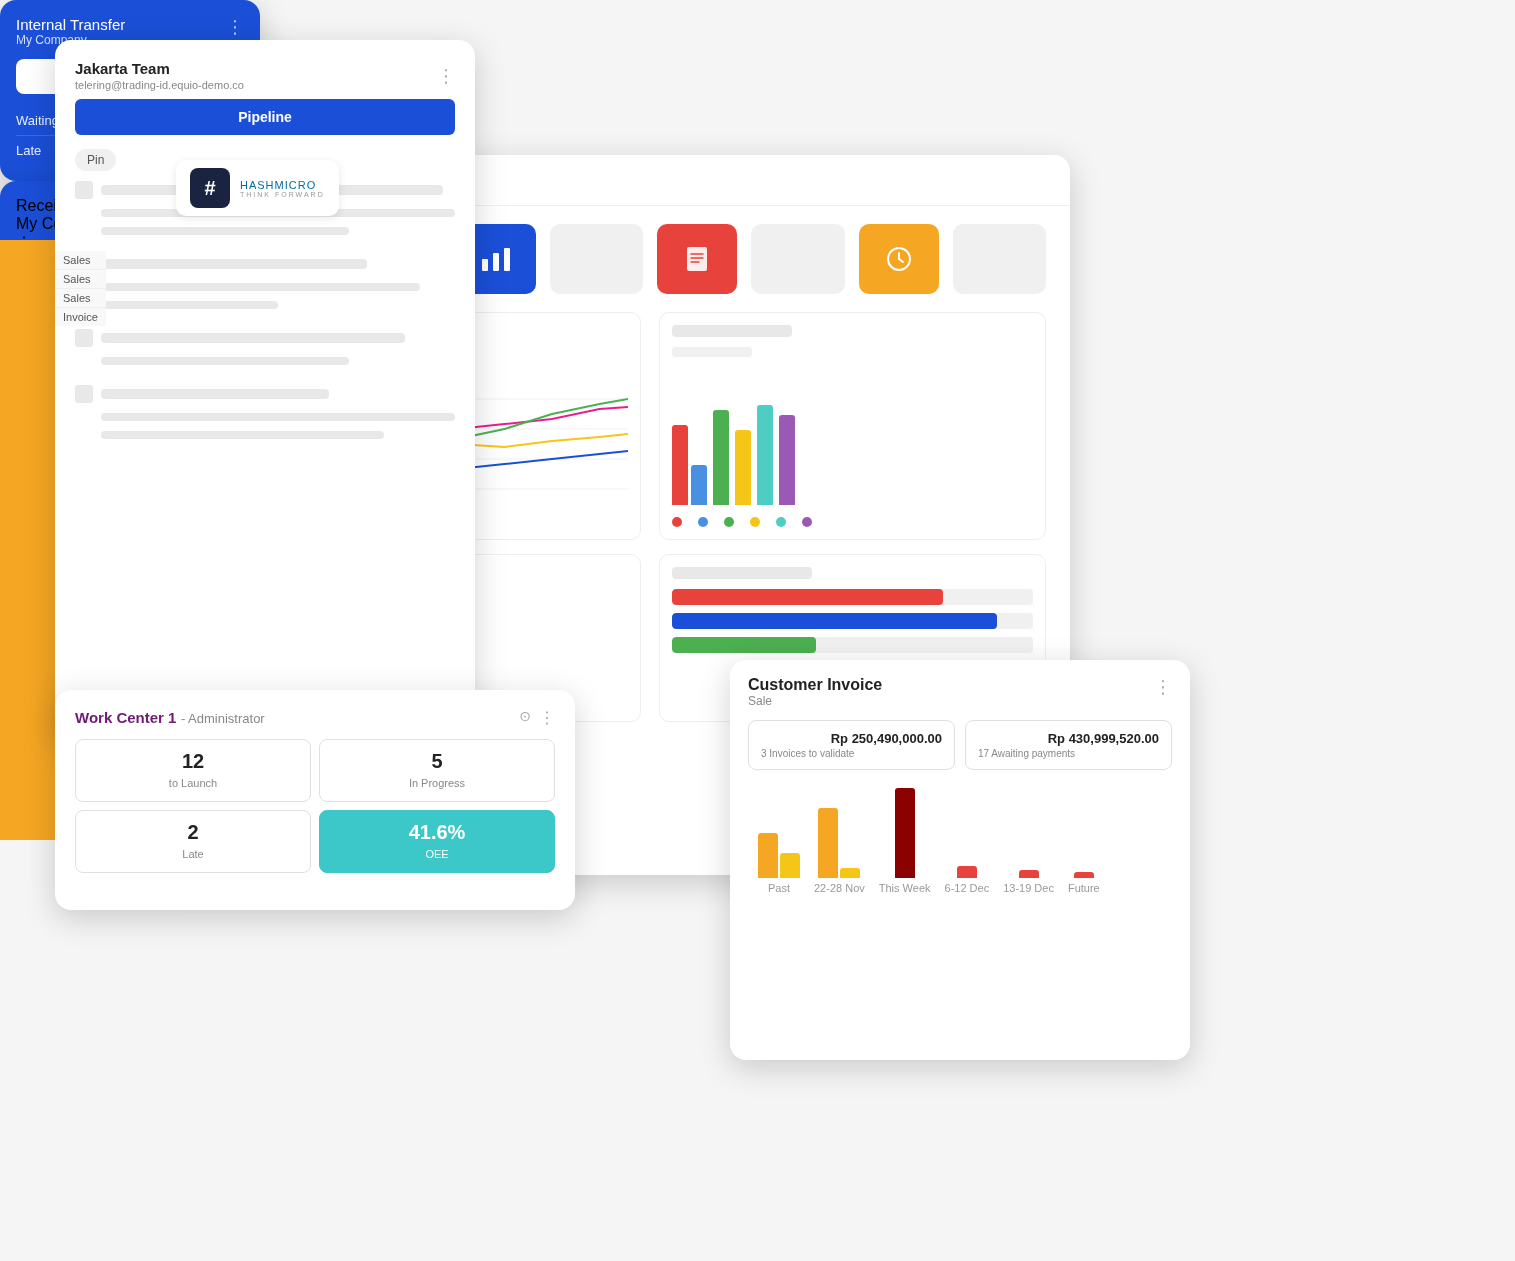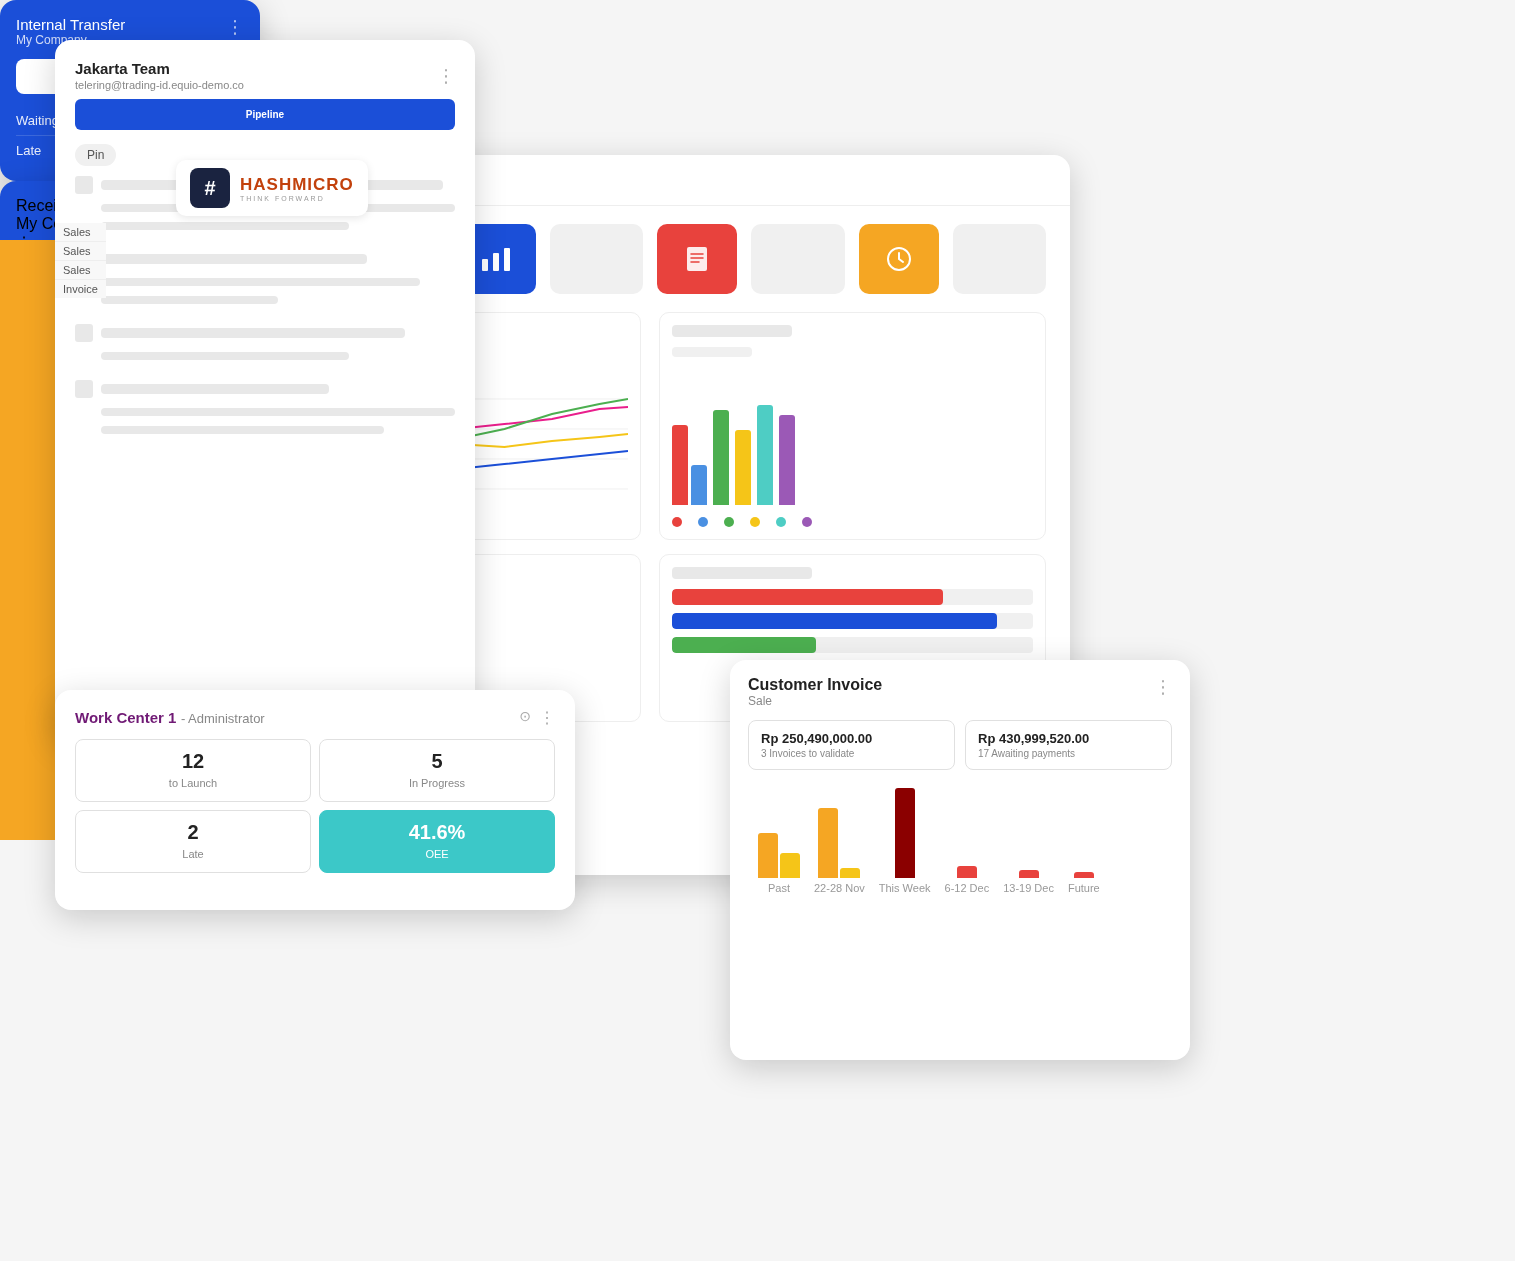--- a/index.html
+++ b/index.html
@@ -60,21 +60,21 @@
     }
     .jakarta-card .dots-icon { font-size: 18px; color: #aaa; cursor: pointer; }
     .jakarta-card .pipeline-btn {
       display: block;
       width: 100%;
       background: #1B4FD8;
       color: #fff;
       border: none;
       border-radius: 6px;
       padding: 10px;
-      font-size: 10px;
+      font-size: 14px;
       font-weight: 600;
       cursor: pointer;
       margin-bottom: 14px;
     }
     .jakarta-card .filter-row {
       display: flex;
       gap: 8px;
       margin-bottom: 10px;
     }
     .jakarta-card .filter-pill {
@@ -492,20 +492,21 @@
     .inv-stat-box {
       flex: 1;
       border: 1.5px solid #e0e0e0;
       border-radius: 8px;
       padding: 10px 12px;
     }
     .inv-stat-amount {
       font-size: 13px;
       font-weight: 700;
       color: #222;
+      text-align: right;
     }
     .inv-stat-desc {
       font-size: 10px;
       color: #888;
       margin-top: 2px;
     }
 
     
     .inv-bar-chart {
       height: 130px;
@@ -594,21 +595,21 @@
     <div style="display:flex;align-items:center;gap:8px;margin-bottom:4px;margin-top:8px">
       <div style="width:18px;height:18px;background:#e8e8e8;border-radius:3px;flex-shrink:0"></div>
       <div class="ph-line w60" style="margin:0;width:60%"></div>
     </div>
     <div style="display:flex;flex-direction:column;gap:4px;padding-left:26px">
       <div class="ph-line w100" style="height:8px"></div>
       <div class="ph-line w80" style="height:8px;width:80%"></div>
     </div>
   </div>
 
-  <div style="position:absolute;left:0;top:183px;display:flex;flex-direction:column;gap:0">
+  <div style="position:absolute;left:0;top:211px;display:flex;flex-direction:column;gap:0">
     <div style="background:#f8f8f8;padding:3px 8px;font-size:11px;color:#555;border-bottom:1px solid #eee">Sales</div>
     <div style="background:#f8f8f8;padding:3px 8px;font-size:11px;color:#555;border-bottom:1px solid #eee">Sales</div>
     <div style="background:#f8f8f8;padding:3px 8px;font-size:11px;color:#555;border-bottom:1px solid #eee">Sales</div>
     <div style="background:#f8f8f8;padding:3px 8px;font-size:11px;color:#555">Invoice</div>
   </div>
 </div>
 
 <div class="card erp-card">
 
   <div class="erp-sidebar">
@@ -845,21 +846,21 @@
       </div>
     </div>
   </div>
 </div>
 
 <div style="position:absolute;left:176px;top:160px;z-index:6;display:flex;align-items:center;gap:10px;background:#fff;border-radius:10px;padding:8px 14px;box-shadow:0 2px 8px rgba(0,0,0,0.1)">
   <div style="width:40px;height:40px;background:#1a2340;border-radius:8px;display:flex;align-items:center;justify-content:center">
     <span style="color:#fff;font-weight:900;font-size:20px">#</span>
   </div>
   <div>
-    <div style="font-size:17px;font-weight:700;color:#c2410c;letter-spacing:1px">HASHMICRO</div>
+    <div style="font-size:11px;font-weight:400;color:#0369a1;letter-spacing:1px">HASHMICRO</div>
     <div style="font-size:7px;color:#999;letter-spacing:2px">THINK FORWARD</div>
   </div>
 </div>
 
 <div class="internal-card">
   <div class="card-top">
     <div>
       <div class="card-title">Internal Transfer</div>
       <div class="card-subtitle">My Company</div>
     </div>

